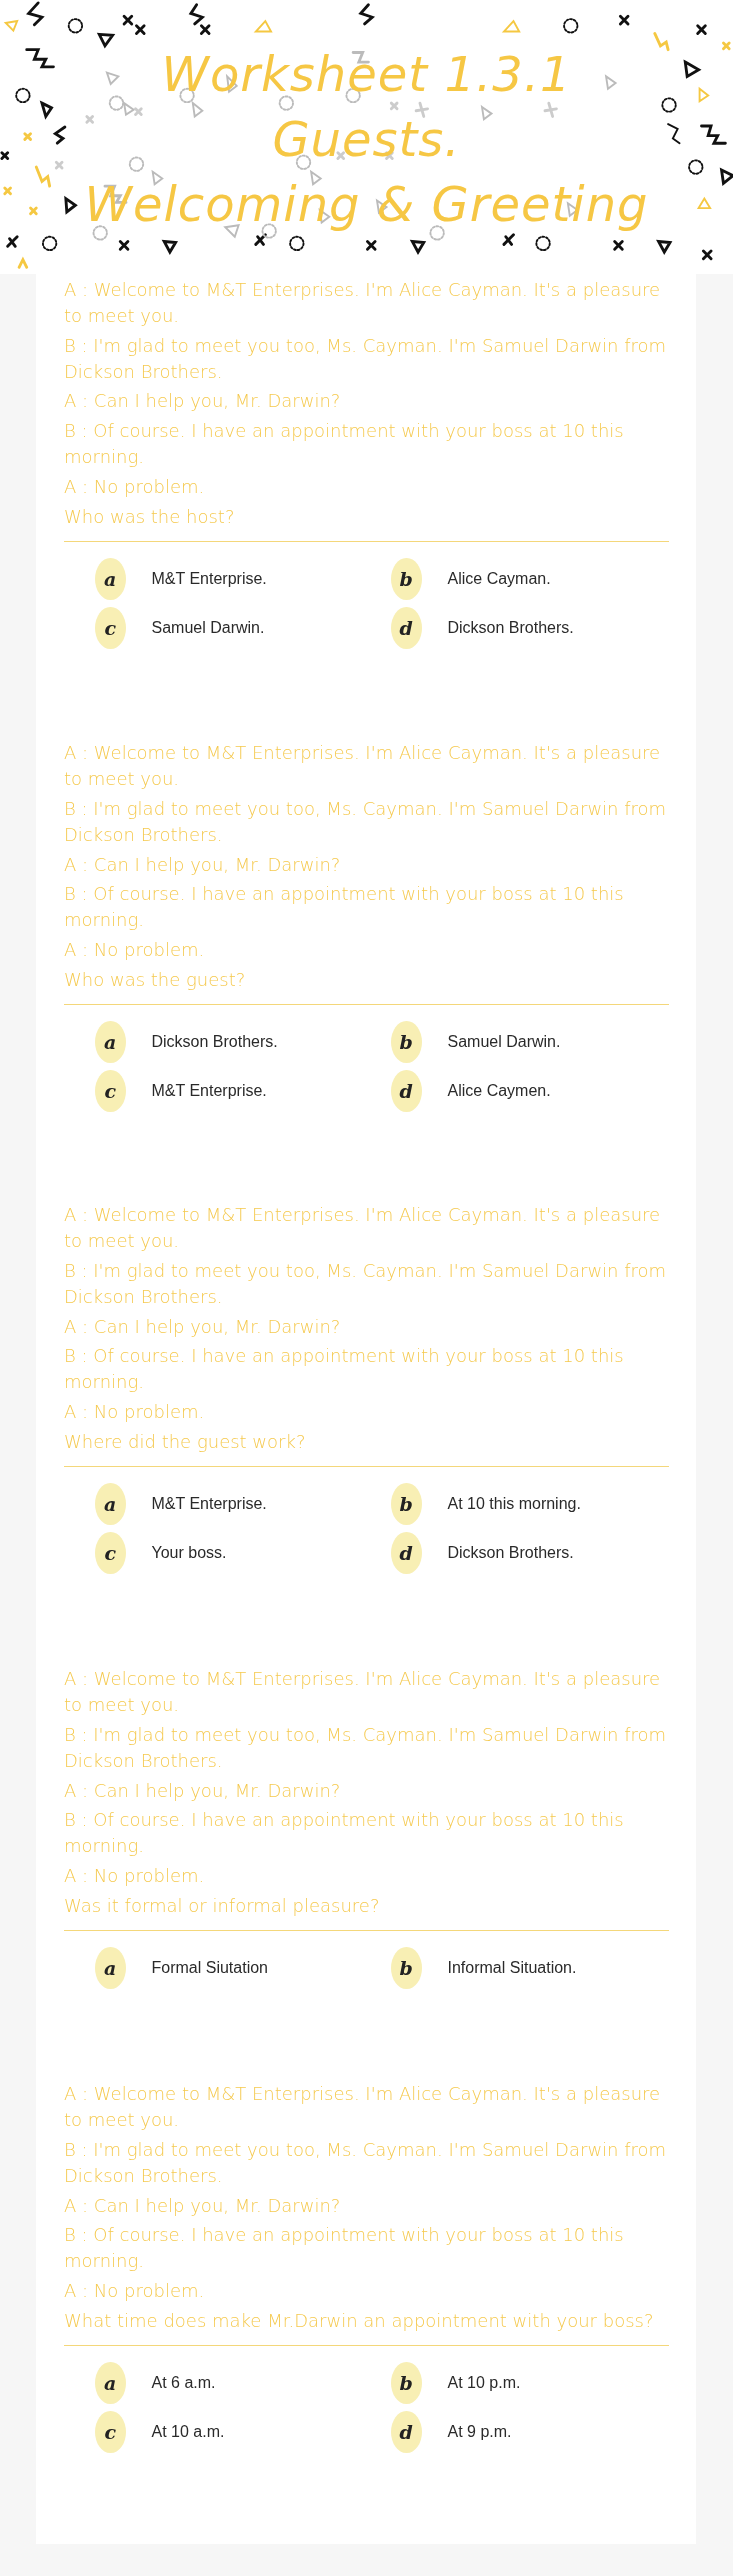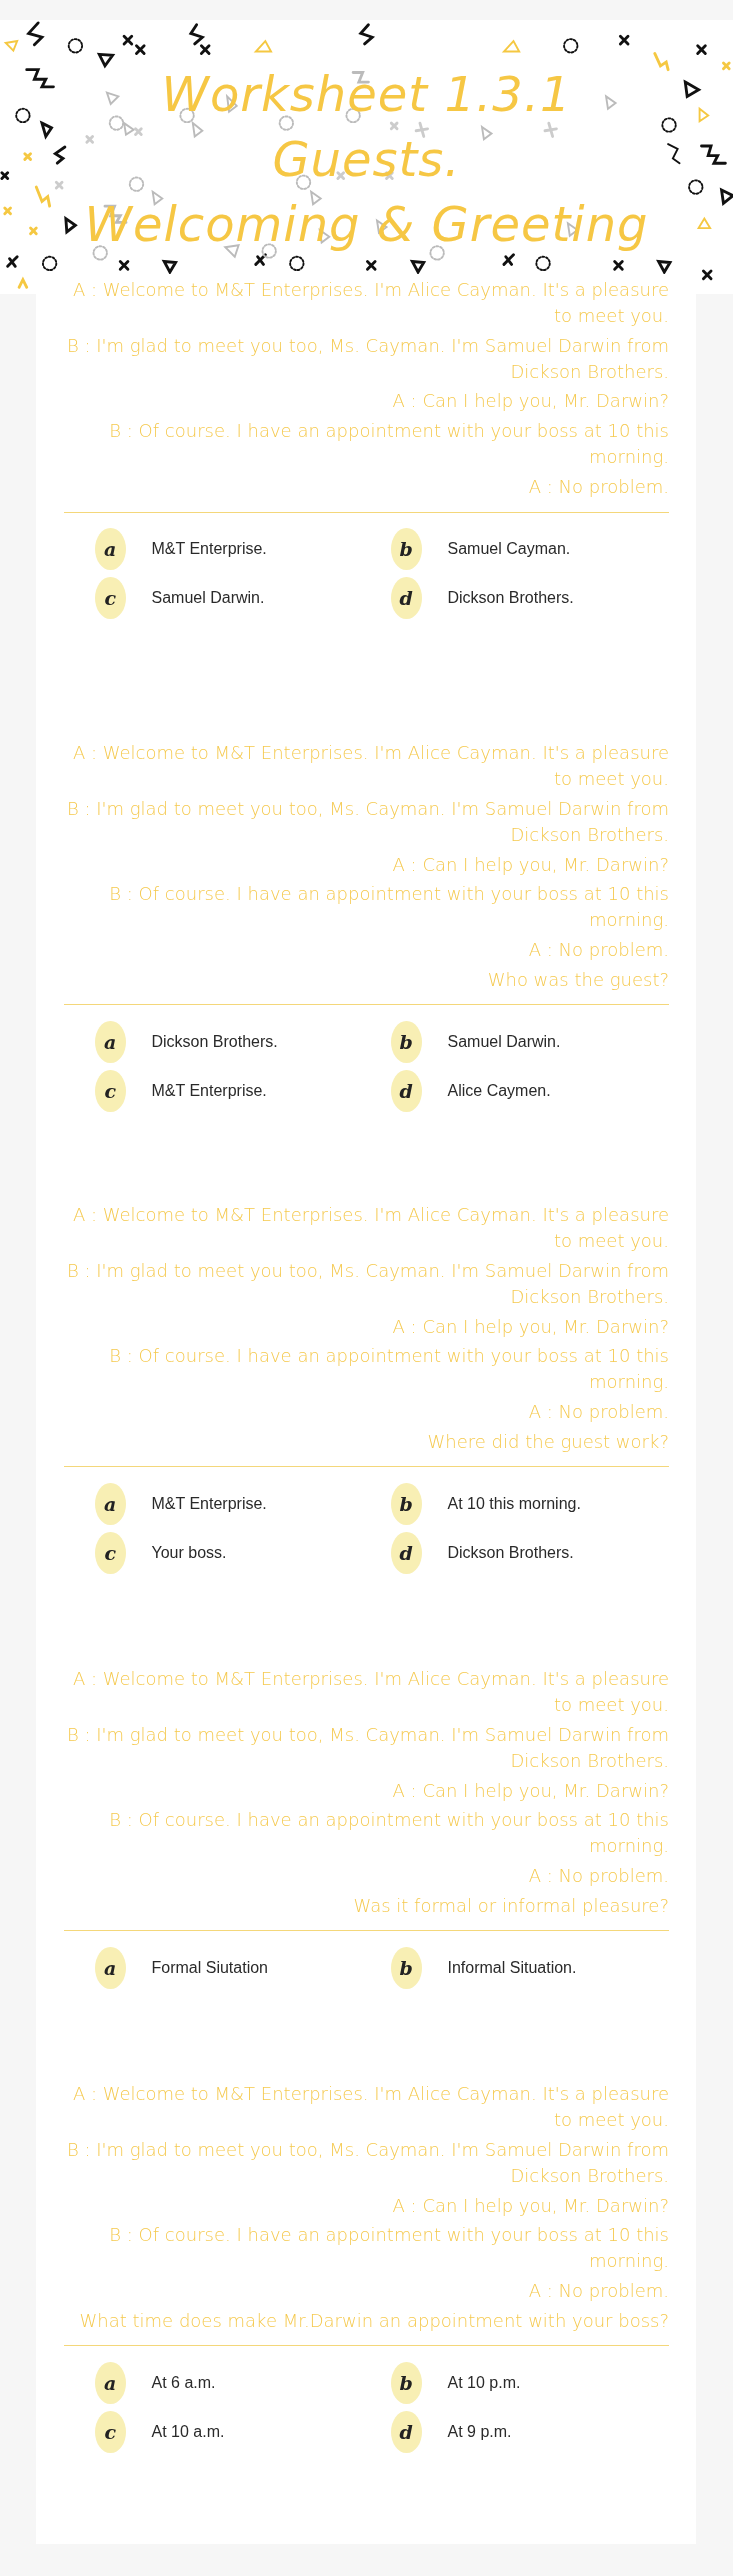--- a/index.html
+++ b/index.html
@@ -1,41 +1,41 @@
 <!DOCTYPE html>
 <html><head>
 <meta charset="utf-8">
 <style>
   html, body { margin:0; padding:0; }
   body {
     width:733px; height:2576px; background:#f6f6f6;
     font-family:"Liberation Sans", sans-serif; position:relative; overflow:hidden;
   }
   .header {
-    position:absolute; left:0; top:0; width:733px; height:274px; background:#ffffff; overflow:hidden;margin-top:20px;
+    position:absolute; left:0; top:0; width:733px; height:274px; background:#ffffff; overflow:hidden;
   }
   .deco { position:absolute; }
   .title {
     position:absolute; left:0; top:42px; width:733px; text-align:center;
     color:#f6c744; font-family:"DejaVu Sans", sans-serif; font-weight:300;
     font-size:48px; line-height:65px; letter-spacing:1px;
     font-style:italic;
   }
   .title span { display:block; }
   .card {
     position:absolute; left:36px; top:274px; width:660px; height:2270px; background:#ffffff;
   }
   .q {
     position:absolute; left:0; width:660px;
   }
   .dialog {
     padding:0 27px 0 28px; color:#f5c94e;
     font-family:"DejaVu Sans", sans-serif; font-weight:300; font-size:18px; line-height:26px;
   }
-  .dialog p { margin:0 0 3.8px 0;text-align:right; }
+  .dialog p { margin:0 0 3.8px 0; }
   .divider {
     margin:11.5px 27px 0 28px; height:0; border-top:1.4px solid #f4d77a;
   }
   .options {
     position:relative; margin-top:15.3px; height:105px;
   }
   .opt {
     position:absolute; height:42px; display:flex; align-items:center;
   }
   .circle {
@@ -151,30 +151,31 @@
 
 <div class="card">
 
   <div class="q" style="top:2.9px;">
     <div class="dialog">
       <p>A : Welcome to M&amp;T Enterprises. I'm Alice Cayman. It's a pleasure to meet you.</p>
       <p>B : I'm glad to meet you too, Ms. Cayman. I'm Samuel Darwin from Dickson Brothers.</p>
       <p>A : Can I help you, Mr. Darwin?</p>
       <p>B : Of course. I have an appointment with your boss at 10 this morning.</p>
       <p>A : No problem.</p>
+      <p>Who was the host?</p>
     </div>
     <div class="divider"></div>
     <div class="options">
       <div class="opt" style="left:59px;top:0;">
         <span class="circle">a</span>
         <span class="opt-text">M&amp;T Enterprise.</span>
       </div>
       <div class="opt" style="left:355px;top:0;">
         <span class="circle">b</span>
-        <span class="opt-text">Samuel Cayman.</span>
+        <span class="opt-text">Alice Cayman.</span>
       </div>
       <div class="opt" style="left:59px;top:49px;">
         <span class="circle">c</span>
         <span class="opt-text">Samuel Darwin.</span>
       </div>
       <div class="opt" style="left:355px;top:49px;">
         <span class="circle">d</span>
         <span class="opt-text">Dickson Brothers.</span>
       </div>
     </div>

